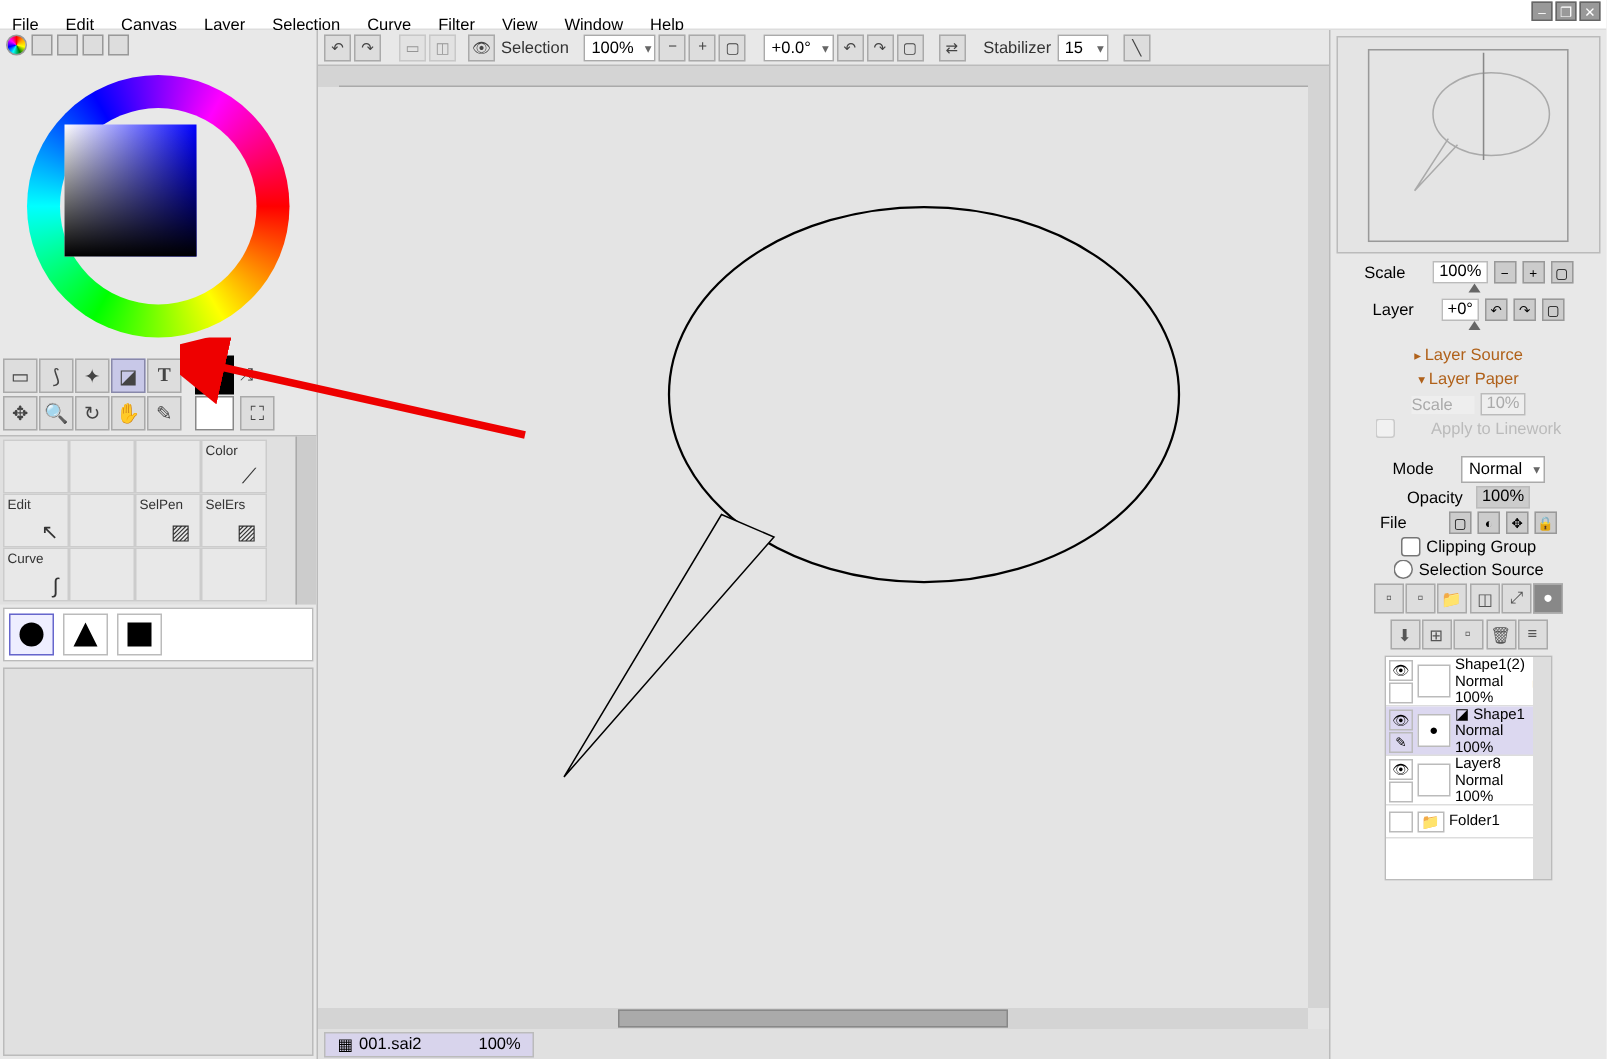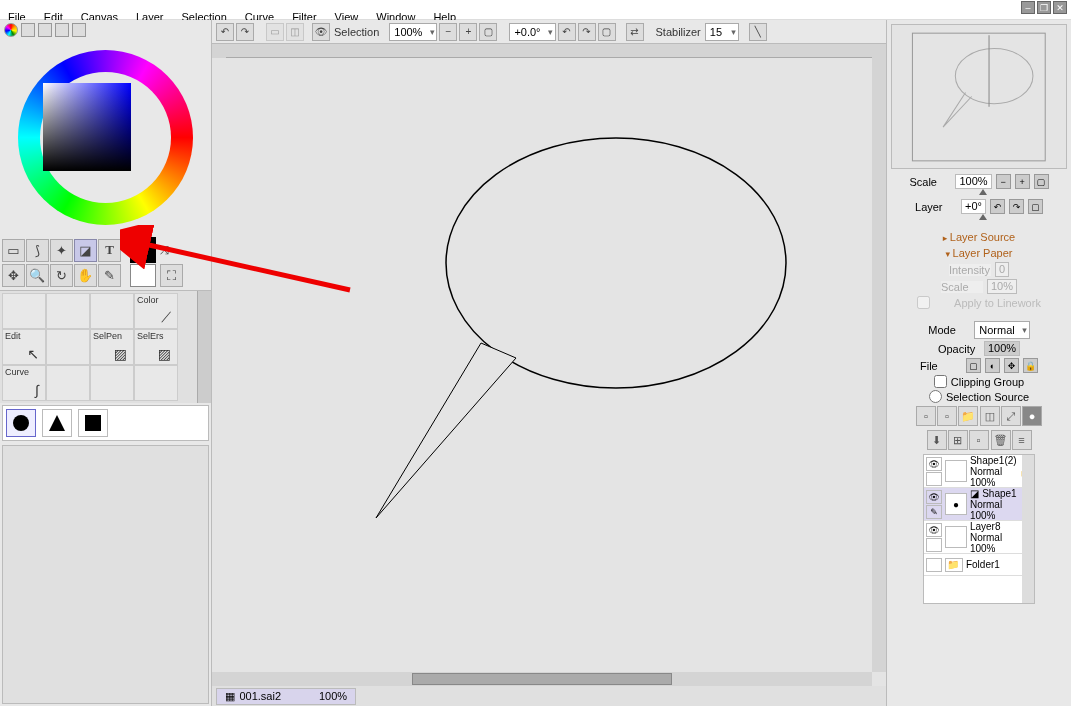--- a/index.html
+++ b/index.html
@@ -278,24 +278,20 @@
     </div>
     <div class="slider-track">
         <div class="tri"></div>
       </div>
 
     <div style="height:6px"></div>
     <div class="section-head">Layer Source</div>
     <div class="section-head open">Layer Paper</div>
 
     <div class="prop-row">
-      <span class="label disabled">Intensity</span>
-      <span class="val disabled">0</span>
-    </div>
-    <div class="prop-row">
       <span class="label disabled">Scale</span>
       <span class="val disabled">10%</span>
     </div>
     <div class="checkbox-row" style="color:#bbb;gap:24px;">
       <input type="checkbox" disabled="" style="">
       <span>Apply to Linework</span>
     </div>
 
     <div style="height:6px;border-top:1px solid #ccc;margin:4px 2px 0;"></div>
 

